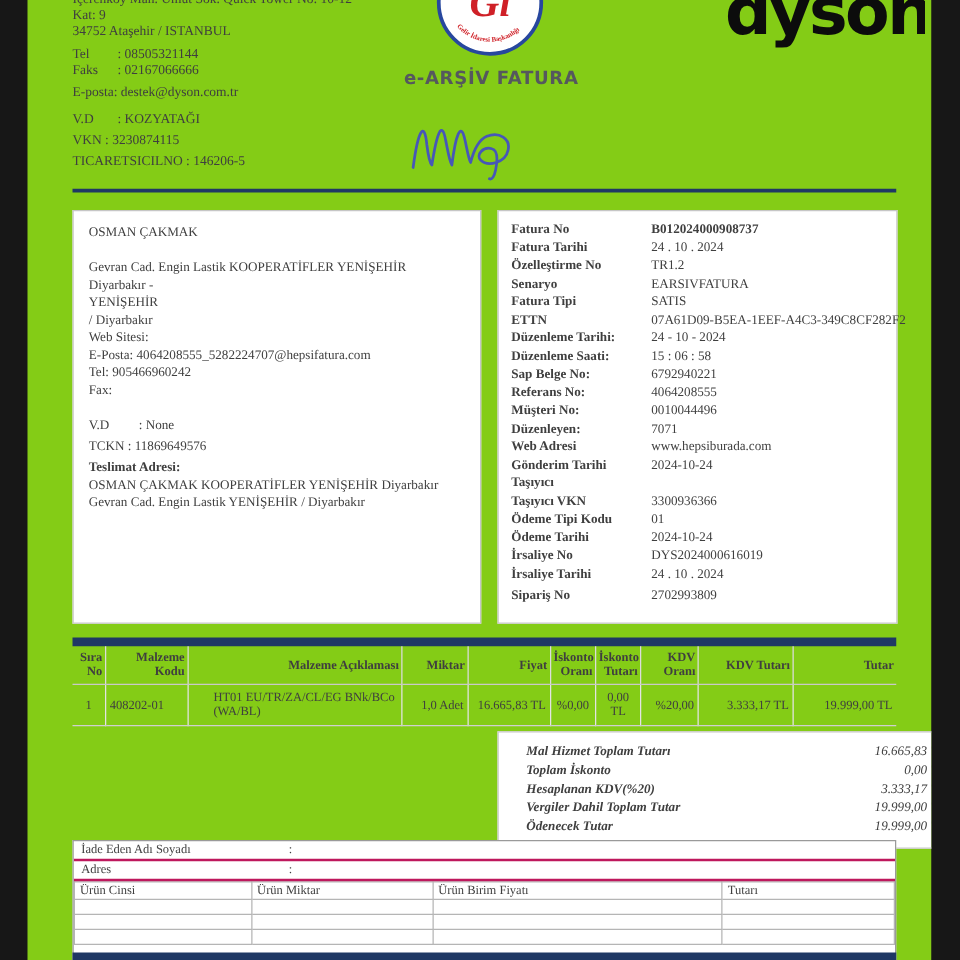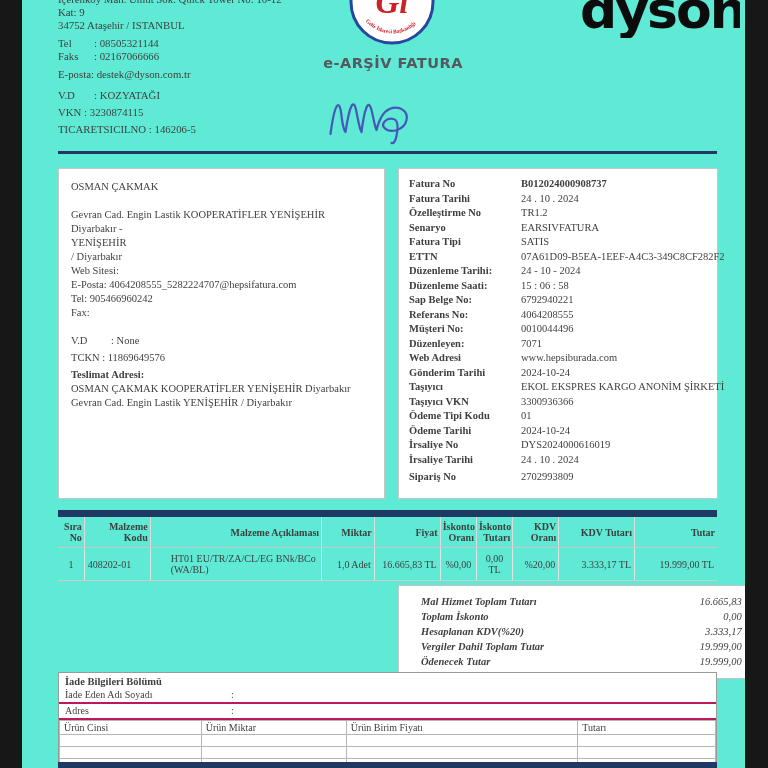--- a/index.html
+++ b/index.html
@@ -3,21 +3,21 @@
 <meta charset="utf-8">
 <style>
   html,body{margin:0;padding:0;}
   body{
     width:768px;height:768px;overflow:hidden;position:relative;
     background:var(--page-bg,#171717);
     font-family:"Liberation Serif",serif;
   }
   .doc{
     position:absolute;left:22px;top:0;width:723px;height:768px;
-    background:#5eead4;overflow:hidden;color:var(--text,#3f3f3f);
+    background:#84cc16;overflow:hidden;color:var(--text,#3f3f3f);
   }
   .abs{position:absolute;}
   .line{white-space:nowrap;}
   .bold{font-weight:bold;}
 
   
   .seller{left:36px;top:-7px;font-size:10.8px;line-height:13px;}
   .seller .grp{margin-bottom:5px;}
   .seller .lab{display:inline-block;width:36px;}
 
@@ -197,21 +197,20 @@
     <div class="mrow">
         <span class="ml">Web Adresi</span>
         <span class="mv">www.hepsiburada.com</span>
       </div>
     <div class="mrow">
         <span class="ml">Gönderim Tarihi</span>
         <span class="mv">2024-10-24</span>
       </div>
     <div class="mrow">
         <span class="ml">Taşıyıcı</span>
-        <span class="mv">EKOL EKSPRES KARGO ANONİM ŞİRKETİ</span>
       </div>
     <div class="mrow">
         <span class="ml">Taşıyıcı VKN</span>
         <span class="mv">3300936366</span>
       </div>
     <div class="mrow">
         <span class="ml">Ödeme Tipi Kodu</span>
         <span class="mv">01</span>
       </div>
     <div class="mrow">
@@ -295,21 +294,20 @@
         <span class="tl">Vergiler Dahil Toplam Tutar</span>
         <span class="tv">19.999,00 TL</span>
       </div>
     <div class="trow">
         <span class="tl">Ödenecek Tutar</span>
         <span class="tv">19.999,00 TL</span>
       </div>
   </div>
 
   <div class="abs iade">
-    <div class="iade-title">İade Bilgileri Bölümü</div>
     <div class="iade-row">
       <span>İade Eden Adı Soyadı</span><span class="colon">:</span>
     </div>
     <div class="iade-row">
       <span>Adres</span><span class="colon">:</span>
     </div>
     <table class="iade-t">
       <colgroup>
         <col style="width:21.6%">
           <col style="width:22.1%">

